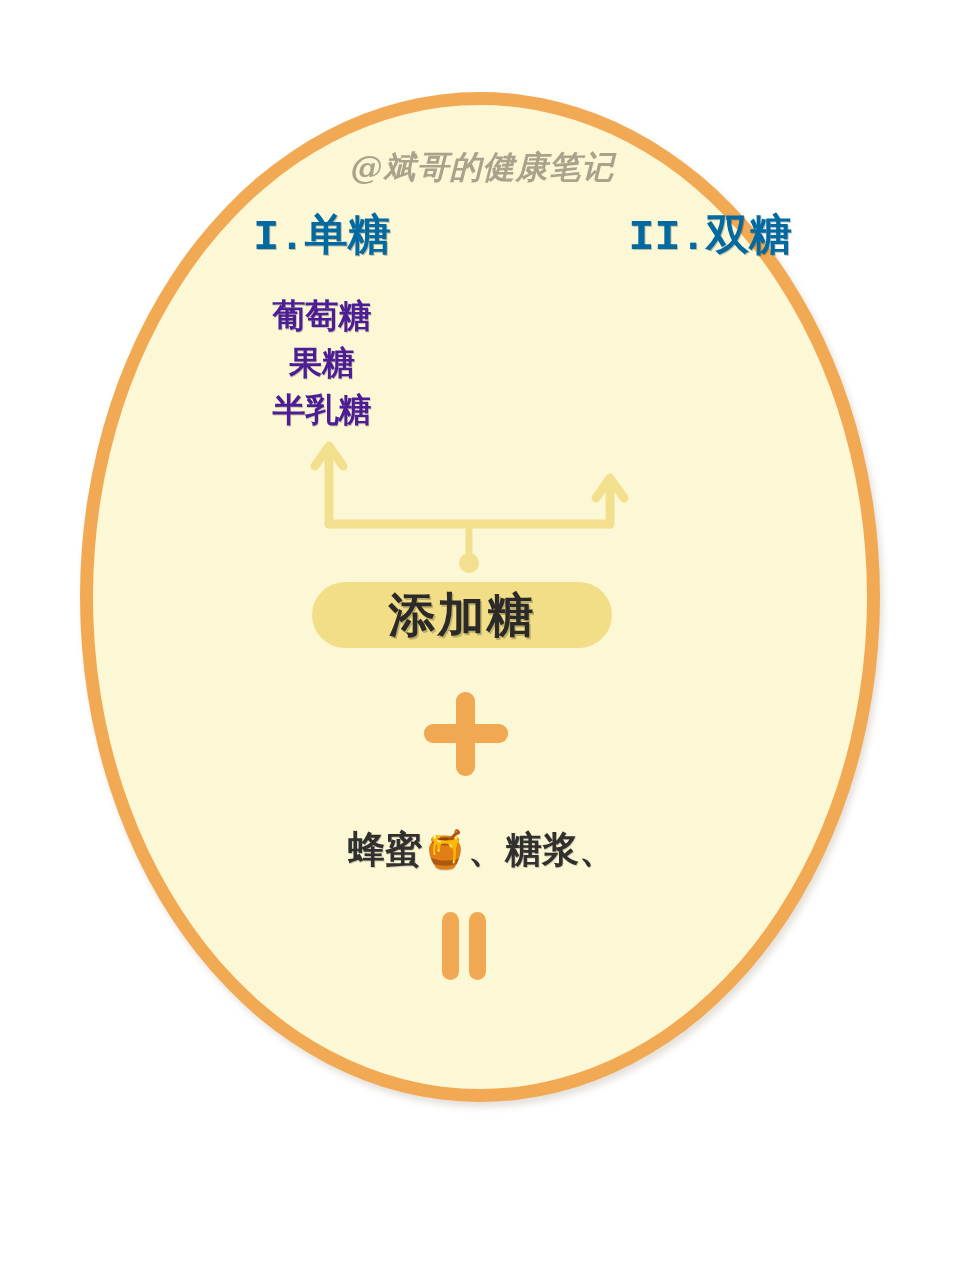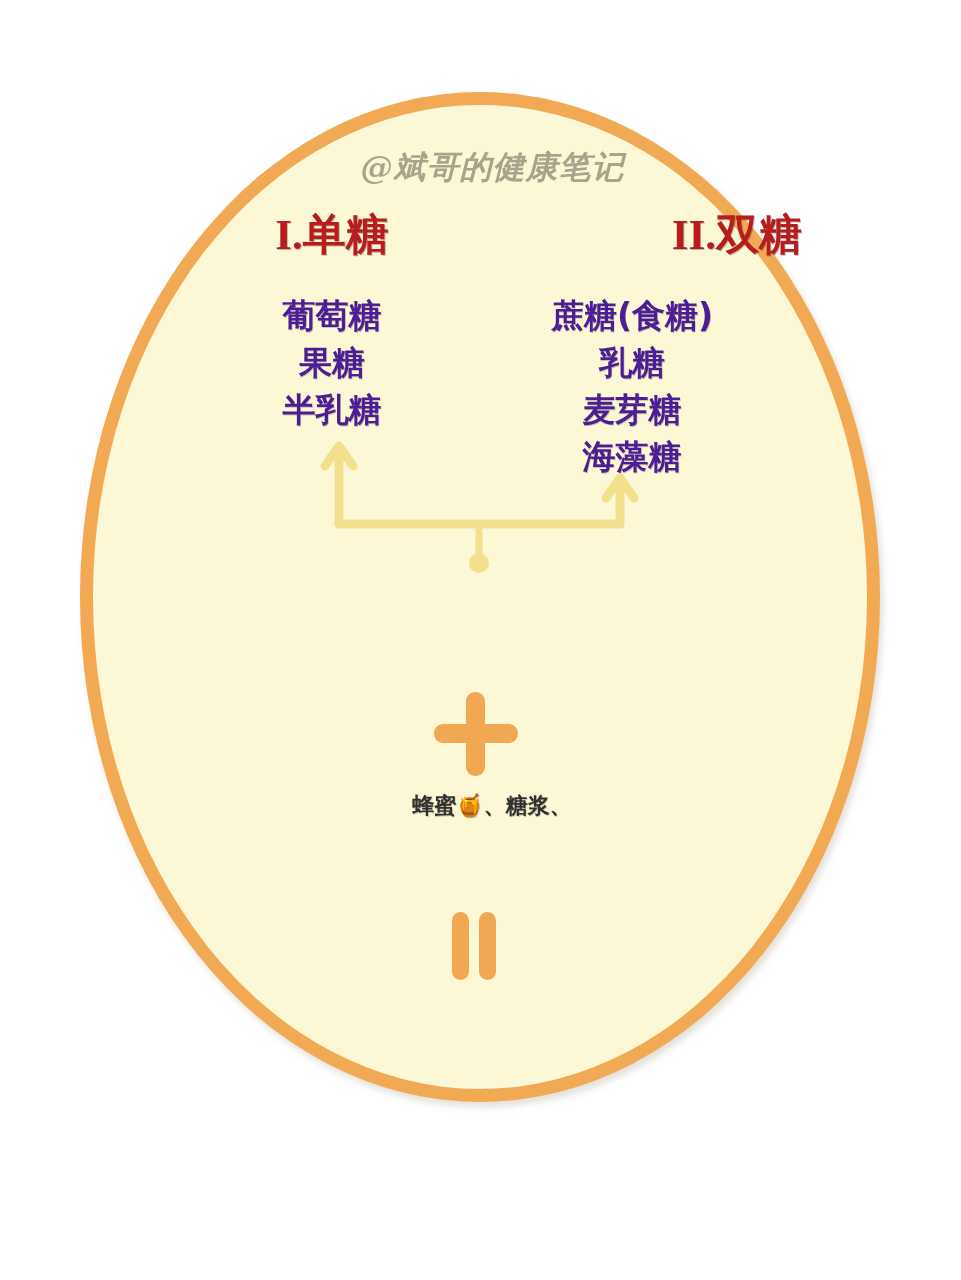--- a/index.html
+++ b/index.html
@@ -24,21 +24,21 @@
     height: 1010px;
     border-radius: 50%;
     background: #fcf8d6;
     border: 13px solid #f2a954;
     box-sizing: border-box;
     box-shadow: 3px 5px 7px rgba(120,100,70,0.20);
   }
 
   #diagram-content {
     position: absolute;
-    left: 12px;
+    left: 2px;
     top: 0;
     width: 920px;
     height: 1280px;
   }
 
   
   #watermark {
     position: absolute;
     left: 0;
     top: 146px;
@@ -56,24 +56,24 @@
   
   #heading-row {
     position: absolute;
     left: 170px;
     top: 206px;
     width: 620px;
     display: flex;
     justify-content: space-between;
   }
   .col-heading {
-    font-family: Liberation Serif, serif;
+    font-family: Liberation Mono, monospace;
     font-size: 43px;
     font-weight: bold;
-    color: #b91c1c;
+    color: #0369a1;
     letter-spacing: 0px;
     white-space: nowrap;
     text-shadow: 1px 1px 0 rgba(0,0,0,0.25);
   }
   #heading-mono { width: 300px; text-align: center; }
   #heading-di   { width: 300px; text-align: right; }
 
   
   .sugar-col {
     position: absolute;
@@ -156,26 +156,27 @@
   
   #ingredients {
     position: absolute;
     left: 150px;
     top: 782px;
     width: 660px;
     text-align: center;
   }
   .ingredient-line {
     font-family: "DejaVu Sans", "Liberation Sans", sans-serif;
-    font-size: 22px;
+    font-size: 37px;
     font-weight: bold;
     color: #31302e;
     line-height: 48px;
     white-space: nowrap;
     text-shadow: 0.7px 0.7px 0 rgba(0,0,0,0.2);
+    margin-top: 44px;
   }
 
   
   #equals-operator {
     position: absolute;
     left: 434px;
     top: 912px;
     width: 60px;
     height: 70px;
   }
@@ -203,44 +204,39 @@
     <div id="heading-mono" class="col-heading">I.单糖</div>
     <div id="heading-di" class="col-heading">II.双糖</div>
   </div>
 
   <div id="mono-list" class="sugar-col">
     <div class="sugar-item">葡萄糖</div>
     <div class="sugar-item">果糖</div>
     <div class="sugar-item">半乳糖</div>
   </div>
 
-  <div id="di-list" class="sugar-col">
-    <div class="sugar-item">蔗糖(食糖)</div>
-    <div class="sugar-item">乳糖</div>
-    <div class="sugar-item">麦芽糖</div>
-    <div class="sugar-item">海藻糖</div>
-  </div>
 
   <svg id="connector-svg" viewBox="0 0 420 150">
 
     <path d="M 57 94 L 57 22" stroke="#f3e08f" stroke-width="9" fill="none" stroke-linecap="round"></path>
 
     <path d="M 43 36 L 57 16 L 71 36" stroke="#f3e08f" stroke-width="9" fill="none" stroke-linecap="round" stroke-linejoin="round"></path>
 
     <path d="M 57 94 L 338 94" stroke="#f3e08f" stroke-width="9" fill="none" stroke-linecap="round"></path>
 
     <path d="M 338 94 L 338 54" stroke="#f3e08f" stroke-width="9" fill="none" stroke-linecap="round"></path>
 
     <path d="M 324 68 L 338 48 L 352 68" stroke="#f3e08f" stroke-width="9" fill="none" stroke-linecap="round" stroke-linejoin="round"></path>
 
     <path d="M 197 94 L 197 128" stroke="#f3e08f" stroke-width="7" fill="none" stroke-linecap="round"></path>
 
     <circle cx="197" cy="133" r="10" fill="#f3e08f"></circle>
   </svg>
 
+  <div id="pill-added-sugar" class="pill">添加糖</div>
 
   <div id="plus-operator">
     <div class="bar h"></div>
     <div class="bar v"></div>
   </div>
 
   <div id="ingredients">
     <div class="ingredient-line">蜂蜜🍯、糖浆、</div>
   </div>
 

